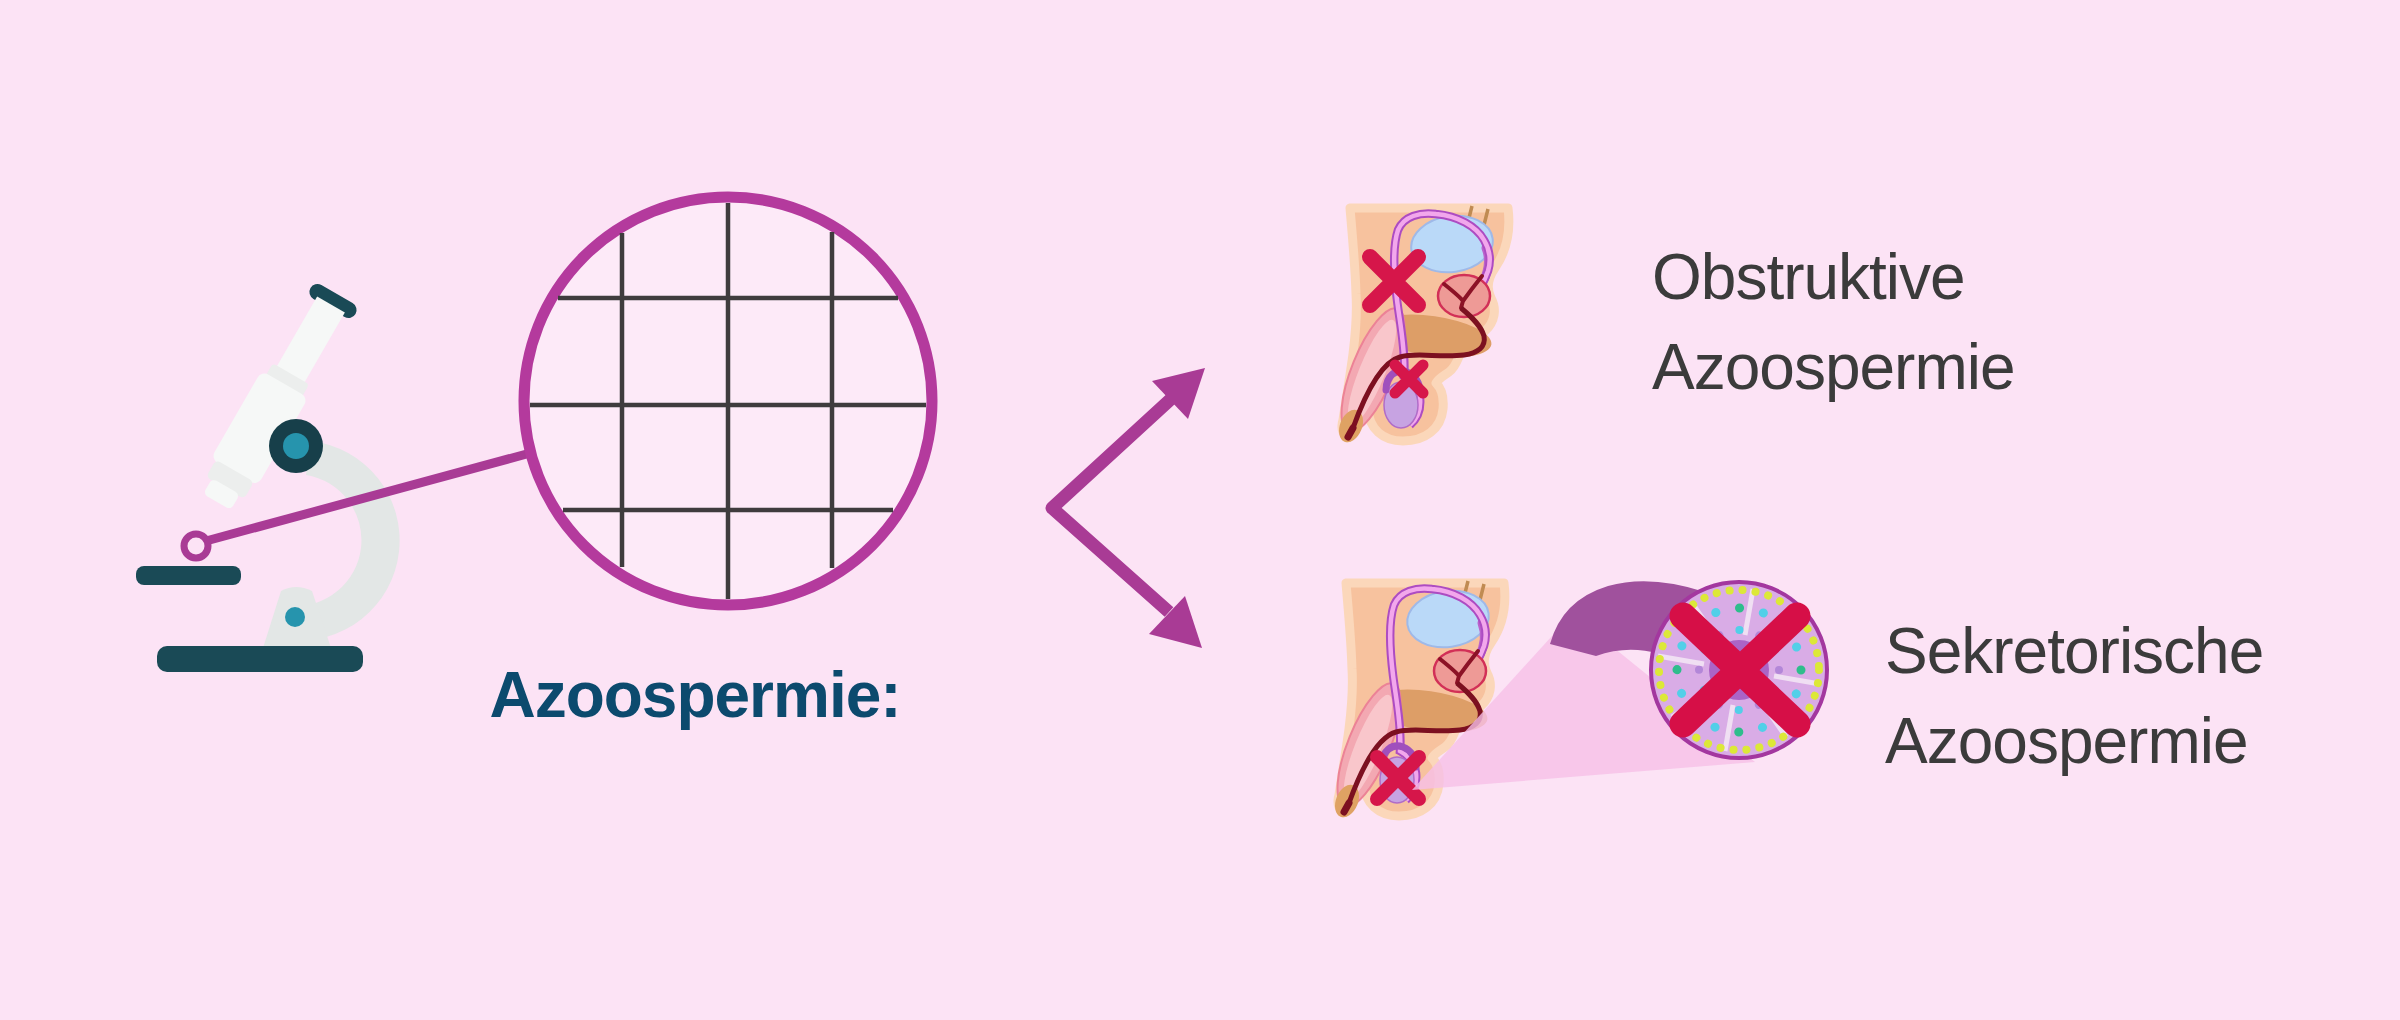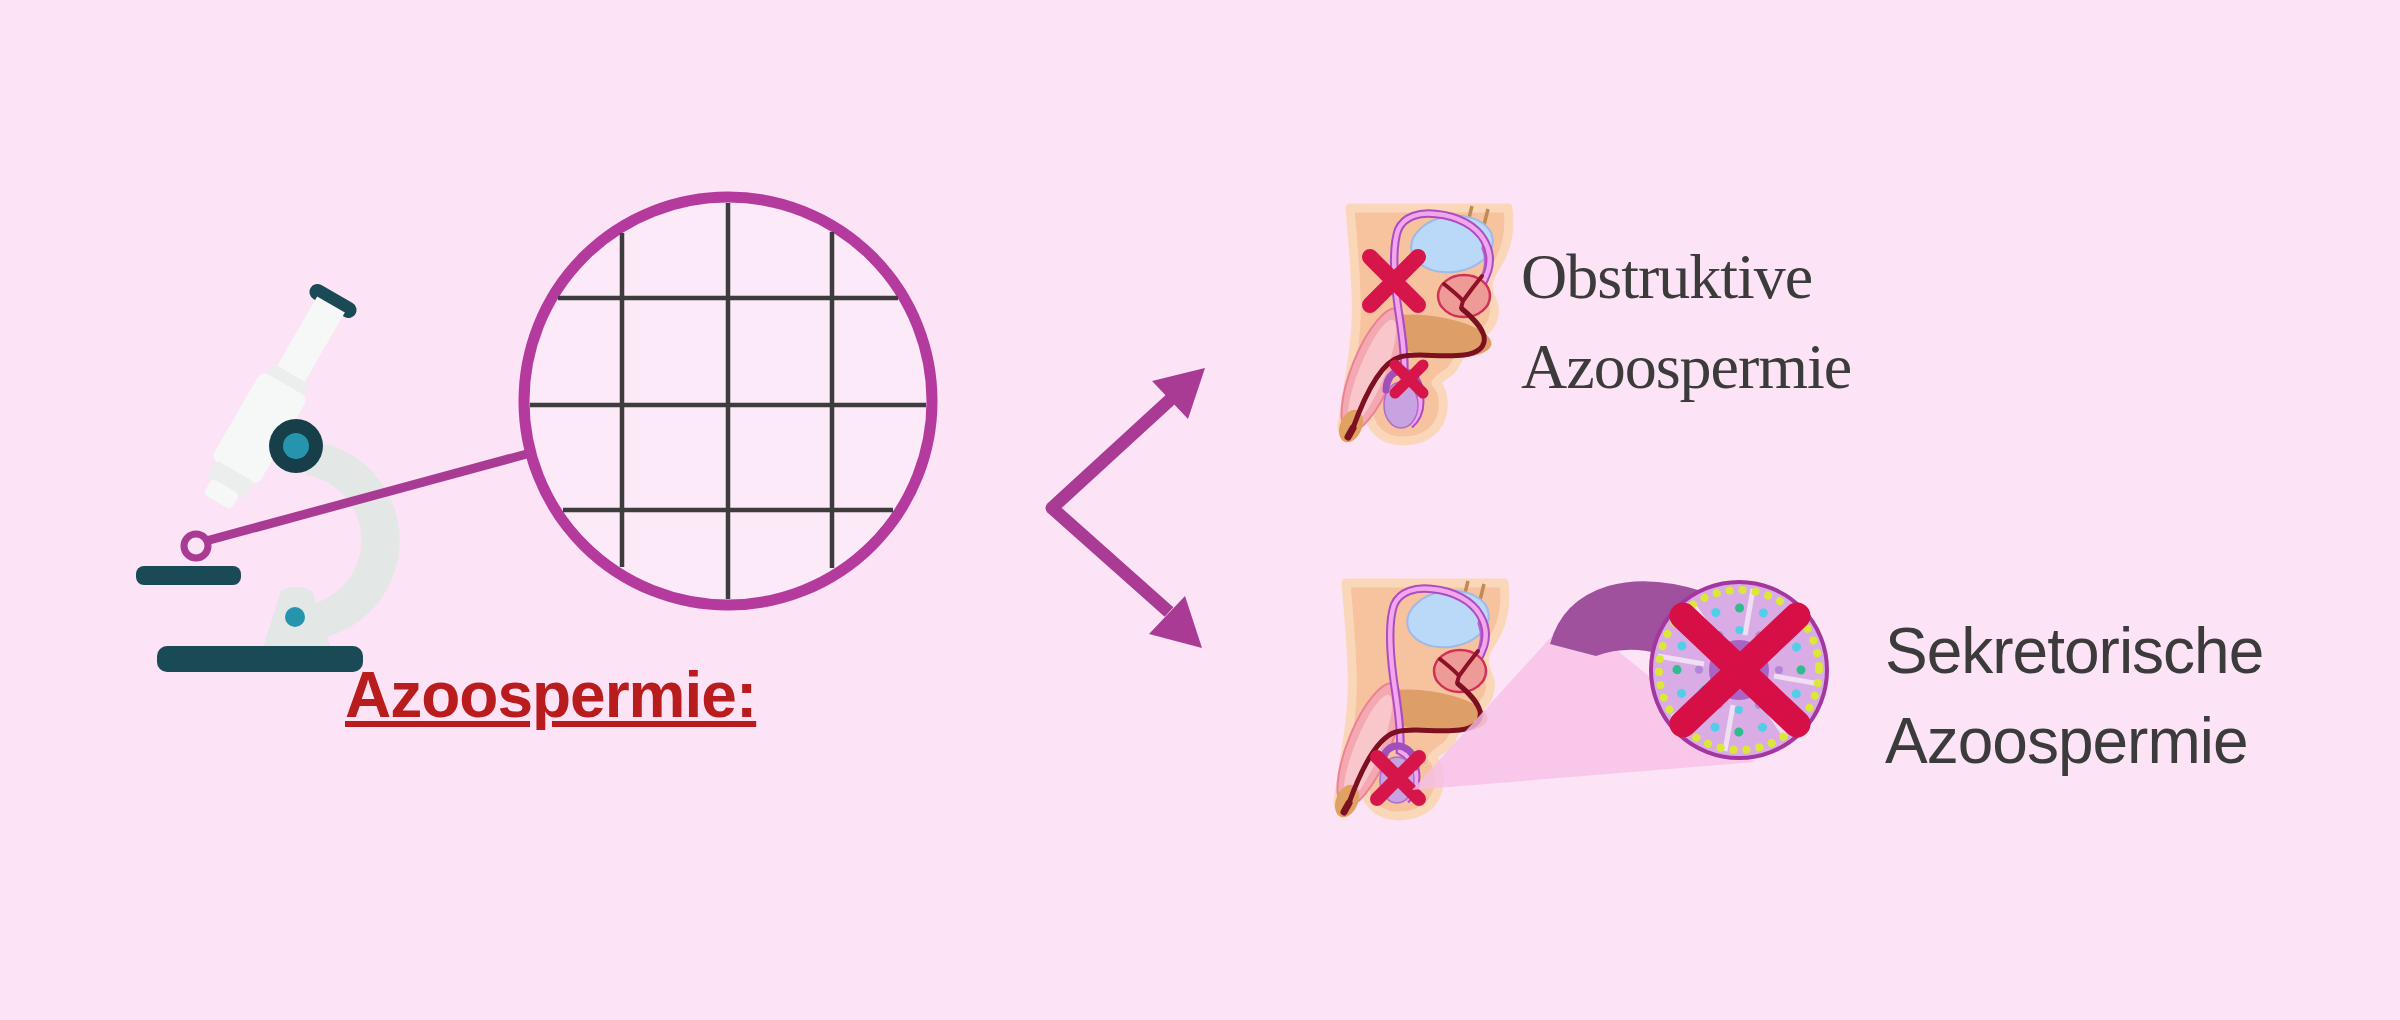--- a/index.html
+++ b/index.html
@@ -2,29 +2,29 @@
 <html><head>
 <meta charset="utf-8">
 <style>
   html,body{margin:0;padding:0;background:#fce3f5;}
   .canvas{
     position:relative;width:2400px;height:1020px;overflow:hidden;
     background:#fce3f5;font-family:"Liberation Sans",sans-serif;
   }
   svg.scene{position:absolute;left:0;top:0;display:block;}
   .caption{
-    position:absolute;left:345px;top:651px;width:700px;
-    color:#b91c1c;font-size:64px;line-height:88px;letter-spacing:-1px;white-space:nowrap;text-decoration:underline;
+    position:absolute;left:345px;top:651px;width:700px;text-align:center;
+    color:#0c4a6e;font-size:64px;line-height:88px;letter-spacing:-1px;white-space:nowrap;
   }
   .caption .line1{font-weight:bold;}
   .label{
     position:absolute;color:#3b3b3b;font-size:64px;line-height:90px;
     letter-spacing:-1px;white-space:nowrap;
   }
-  .label-obstructive{left:1521px;top:232px;font-family:Liberation Serif, serif;}
+  .label-obstructive{left:1652px;top:232px;}
   .label-secretory{left:1885px;top:606px;}
 </style>
 </head>
 <body>
 
 <div class="canvas">
 
   <svg class="scene" width="2400" height="1020" viewBox="0 0 2400 1020">
 
     <defs>

